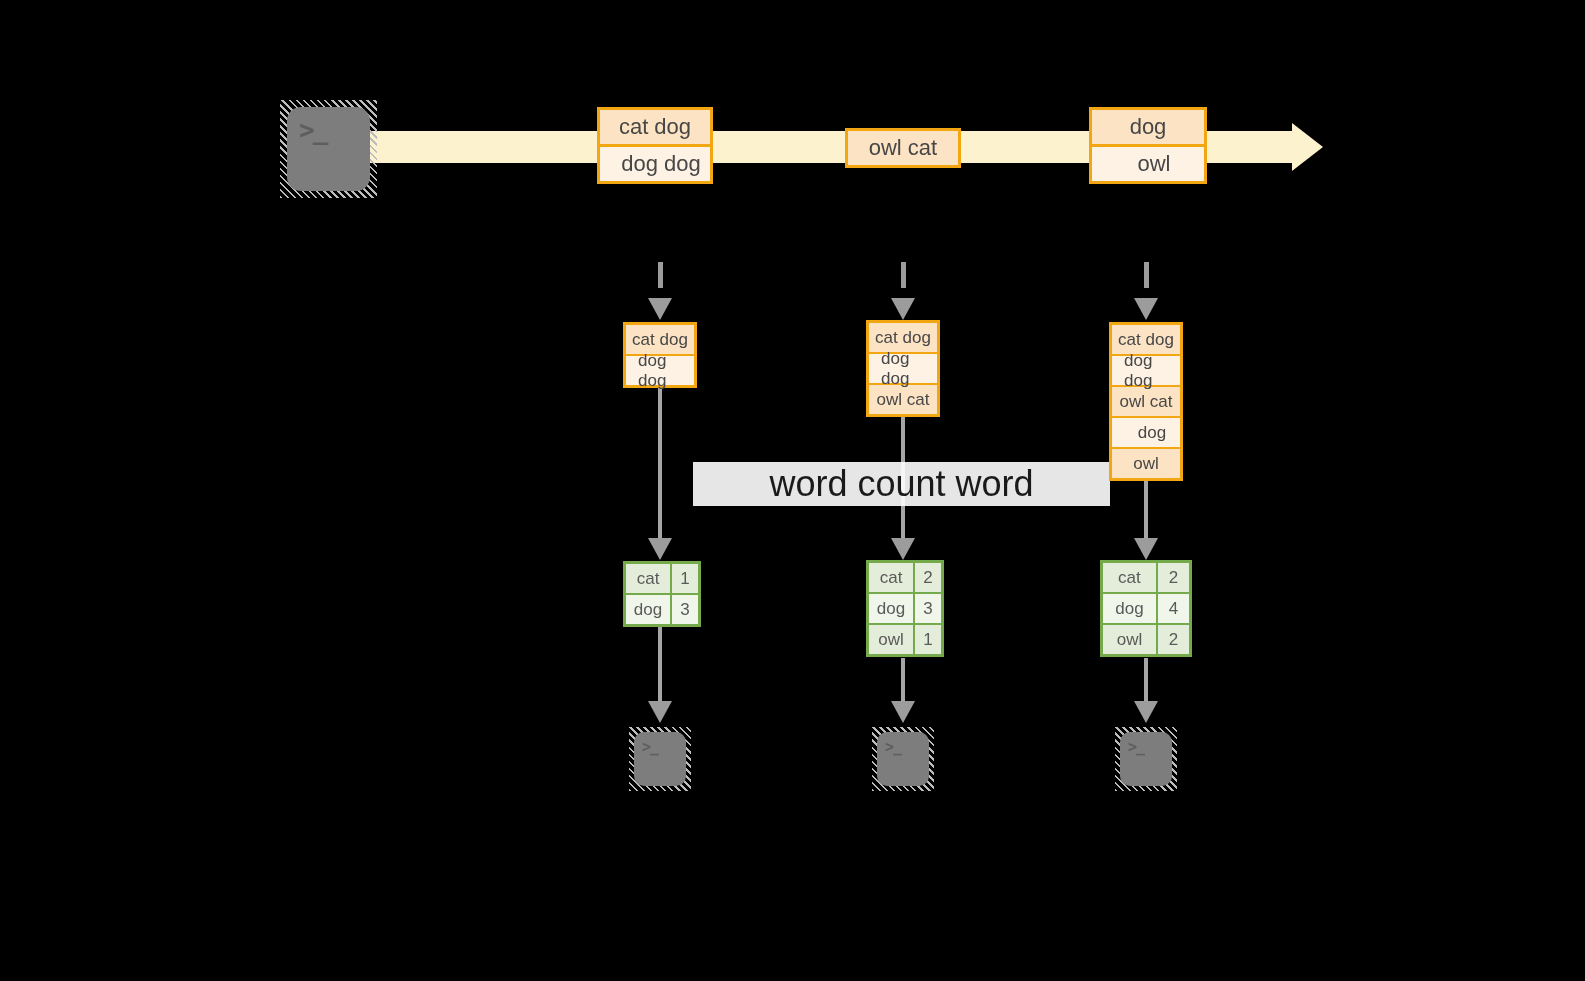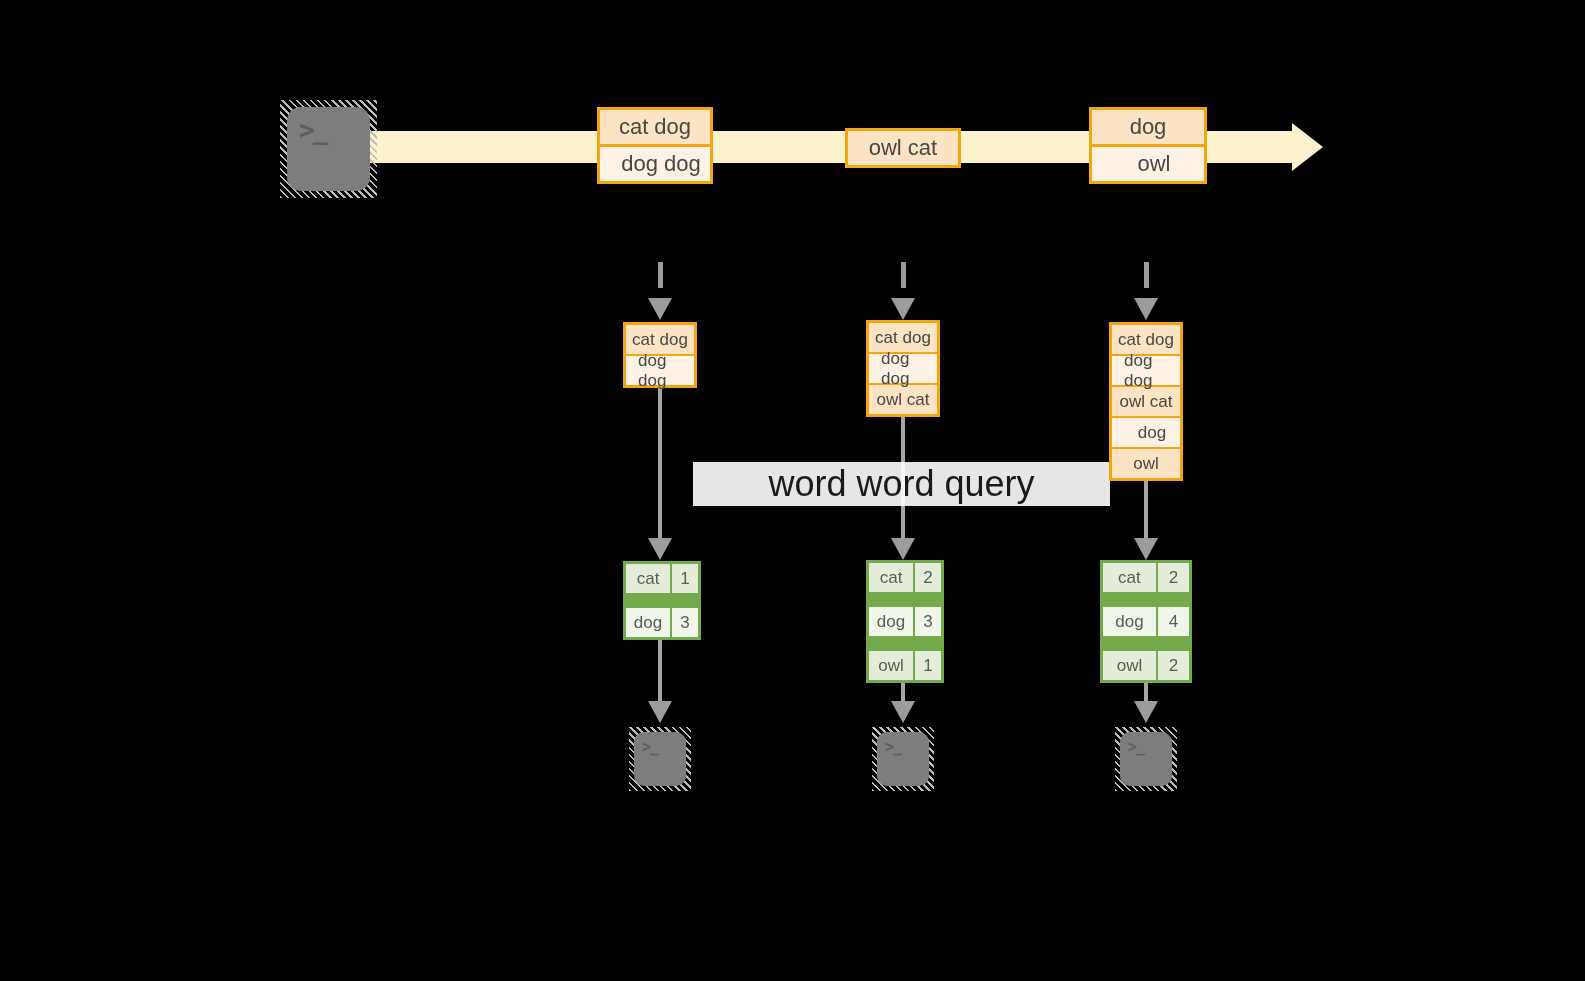--- a/index.html
+++ b/index.html
@@ -39,21 +39,21 @@
   .ahead{width:0;height:0;border-left:12px solid transparent;border-right:12px solid transparent;
     border-top:22px solid #9c9c9c;z-index:1;}
 
   
   .band{left:693px;top:462px;width:417px;height:44px;background:rgba(255,255,255,0.9);
     z-index:2;display:flex;align-items:center;justify-content:center;}
   .band-label{font-size:36px;color:#1a1a1a;}
 
   
   .gtable{border:3px solid #74AA4C;background:#74AA4C;z-index:3;
-    display:flex;flex-direction:column;gap:15px;}
+    display:flex;flex-direction:column;gap:2px;}
   .grow{display:flex;gap:2px;height:29px;flex:none;}
   .gcell{display:flex;align-items:center;justify-content:center;
     font-size:17px;color:#5a5a5a;background:#E4EDD9;}
   .grow.alt .gcell{background:#F1F6EB;}
   .gcell.word{flex:1.7;}
   .gcell.count{flex:1;}
 </style>
 </head>
 <body>
 
@@ -109,21 +109,21 @@
   <div class="abs vline" style="left:658px;top:386px;height:154px;"></div>
   <div class="abs ahead" style="left:648px;top:538px;"></div>
 
   <div class="abs vline" style="left:901px;top:415px;height:125px;"></div>
   <div class="abs ahead" style="left:891px;top:538px;"></div>
 
   <div class="abs vline" style="left:1144px;top:479px;height:61px;"></div>
   <div class="abs ahead" style="left:1134px;top:538px;"></div>
 
   <div class="abs band">
-    <span class="band-label">word word query</span>
+    <span class="band-label">word count word</span>
   </div>
 
   <div class="abs gtable" style="left:623px;top:561px;width:72px;">
     <div class="grow">
       <div class="gcell word">cat</div>
       <div class="gcell count">1</div>
     </div>
     <div class="grow alt">
       <div class="gcell word">dog</div>
       <div class="gcell count">3</div>

